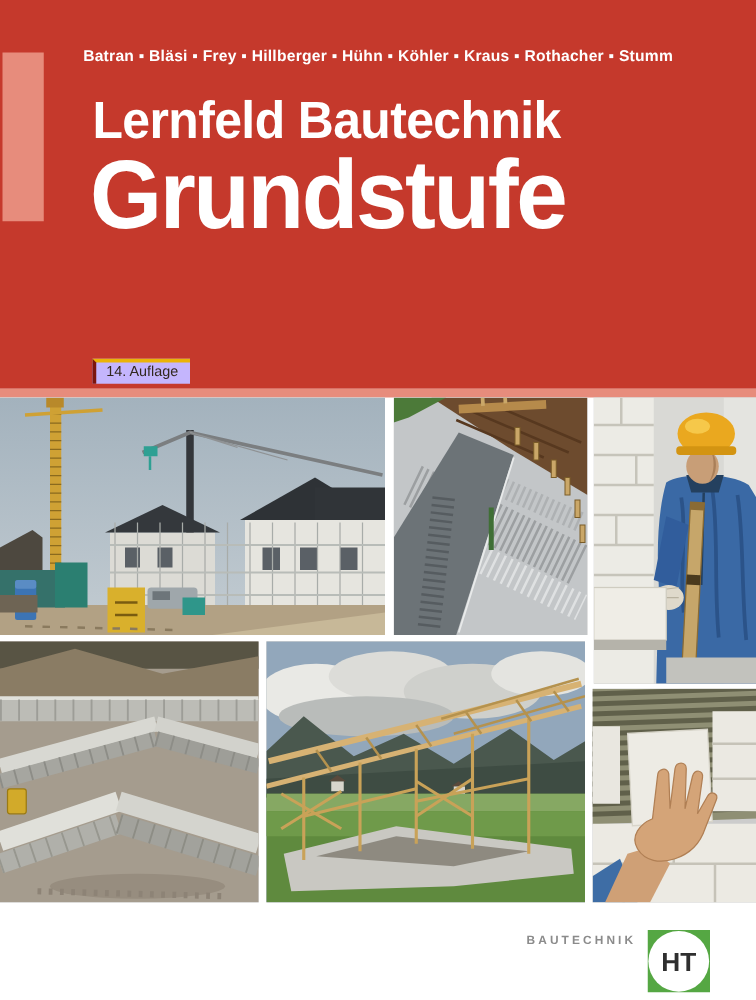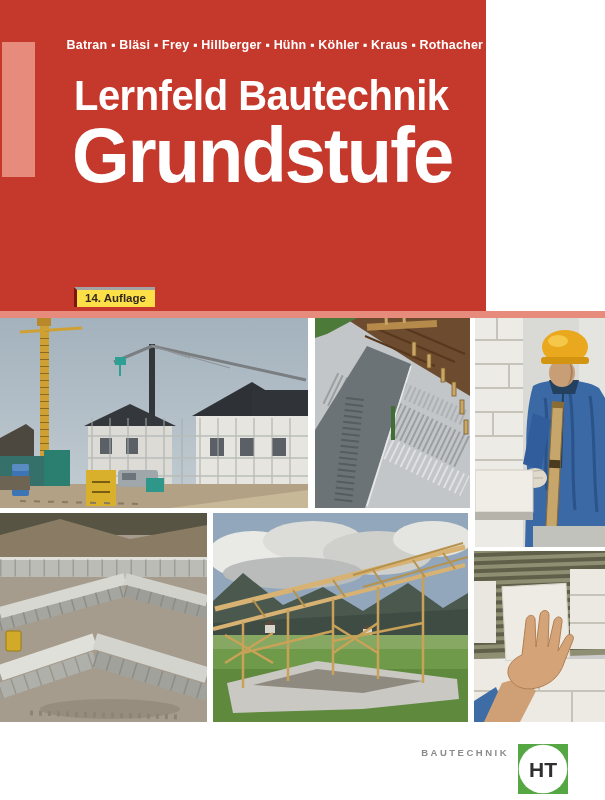--- a/index.html
+++ b/index.html
@@ -1,30 +1,30 @@
 <!DOCTYPE html>
 <html><head>
 <meta charset="utf-8">
 <style>
   html,body{margin:0;padding:0;background:#ffffff;}
   .cover{position:relative;width:605px;height:800px;background:#ffffff;overflow:hidden;
          font-family:"Liberation Sans",sans-serif;}
   
-  .red-band{position:absolute;left:0;top:0;width:486px;height:311px;background:#c5392c;}
+  .red-band{position:absolute;left:0;top:0;width:605px;height:311px;background:#c5392c;}
   .accent-rect{position:absolute;left:2px;top:42px;width:33px;height:135px;background:#e78c7c;}
   .salmon-strip{position:absolute;left:0;top:311px;width:605px;height:7px;background:#e78c7c;}
   .authors{position:absolute;left:0;top:38px;width:605px;text-align:center;color:#ffffff;
            font-size:12.5px;font-weight:bold;letter-spacing:.2px;white-space:nowrap;}
   .series-title{position:absolute;left:74px;top:72px;color:#ffffff;font-size:42px;font-weight:bold;
                 letter-spacing:-.5px;transform:scaleX(.95);transform-origin:left top;white-space:nowrap;}
   .main-title{position:absolute;left:72px;top:110px;color:#ffffff;font-size:78px;font-weight:bold;
               letter-spacing:-2px;transform:scaleX(.95);transform-origin:left top;white-space:nowrap;}
-  .edition-badge{position:absolute;left:74px;top:287px;background:#fde047;
-                 border-top:3px solid #a3a3a3;border-left:3px solid #7c150e;
-                 padding:2px 9px 3px 8px;color:#32281f;font-size:11.5px;font-weight:bold;white-space:nowrap;}
+  .edition-badge{position:absolute;left:74px;top:287px;background:#c4b5fd;
+                 border-top:3px solid #eab308;border-left:3px solid #7c150e;
+                 padding:2px 9px 3px 8px;color:#32281f;font-size:11.5px;font-weight:normal;white-space:nowrap;}
   
   .photo{position:absolute;overflow:hidden;background:#cccccc;}
   .photo svg{display:block;}
   .ph1{left:0;   top:318px;width:308px;height:190px;}
   .ph2{left:315px;top:318px;width:155px;height:190px;}
   .ph3{left:475px;top:318px;width:130px;height:229px;}
   .ph4{left:0;   top:513px;width:207px;height:209px;}
   .ph5{left:213px;top:513px;width:255px;height:209px;}
   .ph6{left:474px;top:551px;width:131px;height:171px;}
   

